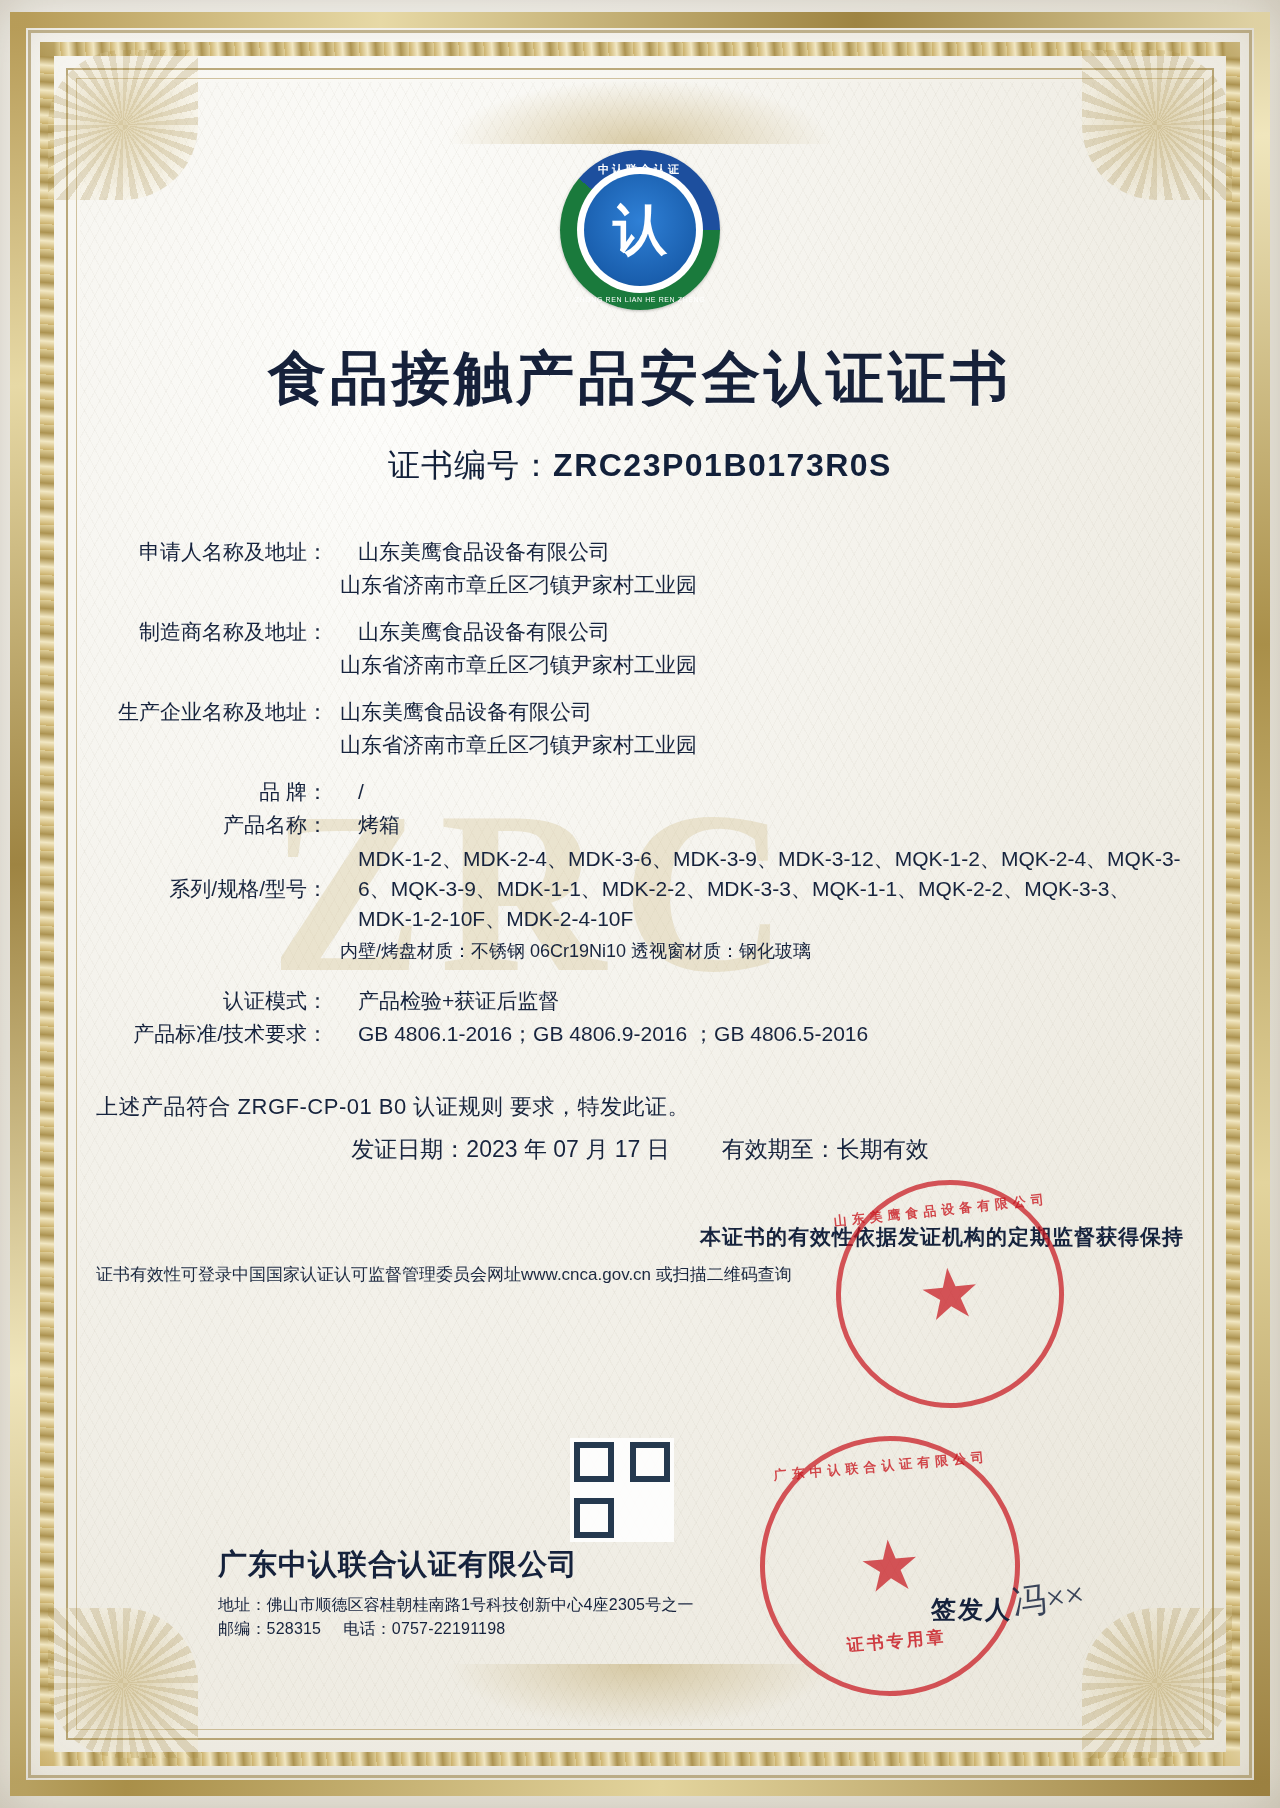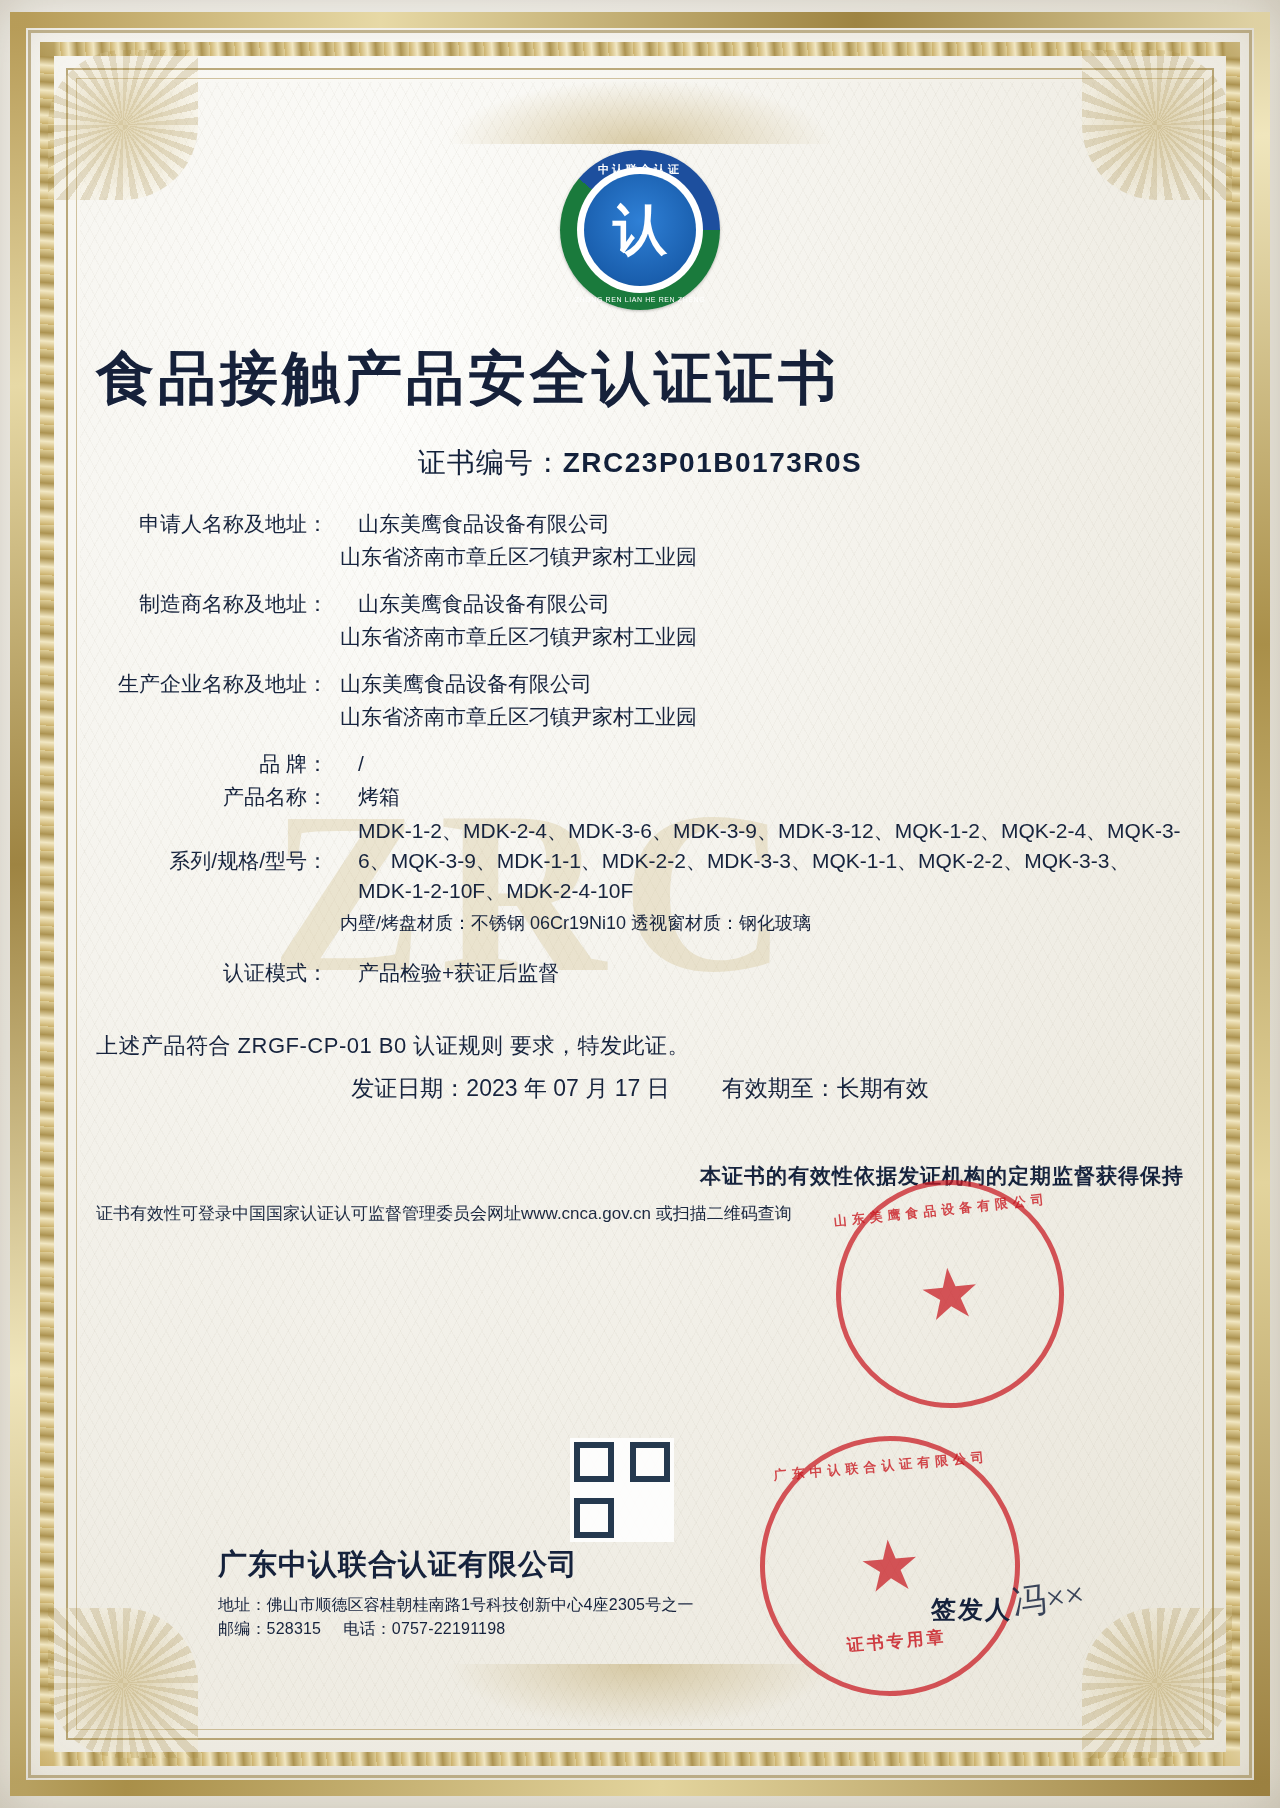--- a/index.html
+++ b/index.html
@@ -160,34 +160,34 @@
     color: #fff;
     letter-spacing: .6px;
   }
 
   
   .content {
     position: absolute;
     left: 96px; right: 96px; top: 340px;
   }
   .doc-title {
-    text-align: left;
+    text-align: center;
     font-size: 58px;
     font-weight: bold;
     letter-spacing: 4px;
     color: #16213a;
     font-family: "Liberation Sans", sans-serif;
     margin-bottom: 26px;
     text-shadow: 0 1px 0 rgba(255,255,255,.6);
   }
   .cert-no {
     text-align: center;
-    font-size: 28px;
+    font-size: 32px;
     color: #12203a;
-    margin-bottom: 28px;
+    margin-bottom: 50px;
     letter-spacing: 1px;
   }
   .cert-no .val { font-weight: bold; letter-spacing: 1.5px; }
 
   .fields { font-size: 21px; color: #16233d; }
   .row {
     display: flex;
     align-items: center;
     margin-bottom: 5px;
   }
@@ -437,20 +437,24 @@
         <div class="val ind spec">MDK-1-2、MDK-2-4、MDK-3-6、MDK-3-9、MDK-3-12、MQK-1-2、MQK-2-4、MQK-3-6、MQK-3-9、MDK-1-1、MDK-2-2、MDK-3-3、MQK-1-1、MQK-2-2、MQK-3-3、MDK-1-2-10F、MDK-2-4-10F</div>
       </div>
 
       <div class="material-line">内壁/烤盘材质：不锈钢 06Cr19Ni10   透视窗材质：钢化玻璃</div>
 
       <div class="row">
         <div class="lbl w2">认证模式：</div>
         <div class="val ind">产品检验+获证后监督</div>
       </div>
 
+      <div class="row">
+        <div class="lbl w2">产品标准/技术要求：</div>
+        <div class="val ind">GB 4806.1-2016；GB 4806.9-2016 ；GB 4806.5-2016</div>
+      </div>
 
     </div>
 
     <div class="declaration">上述产品符合 ZRGF-CP-01 B0 认证规则 要求，特发此证。</div>
 
     <div class="dates">
       <span>发证日期：</span><span>2023 年 07 月 17 日</span><span class="sep"></span><span>有效期至：</span><span>长期有效</span>
     </div>
 
     <div class="validity-note">本证书的有效性依据发证机构的定期监督获得保持</div>

